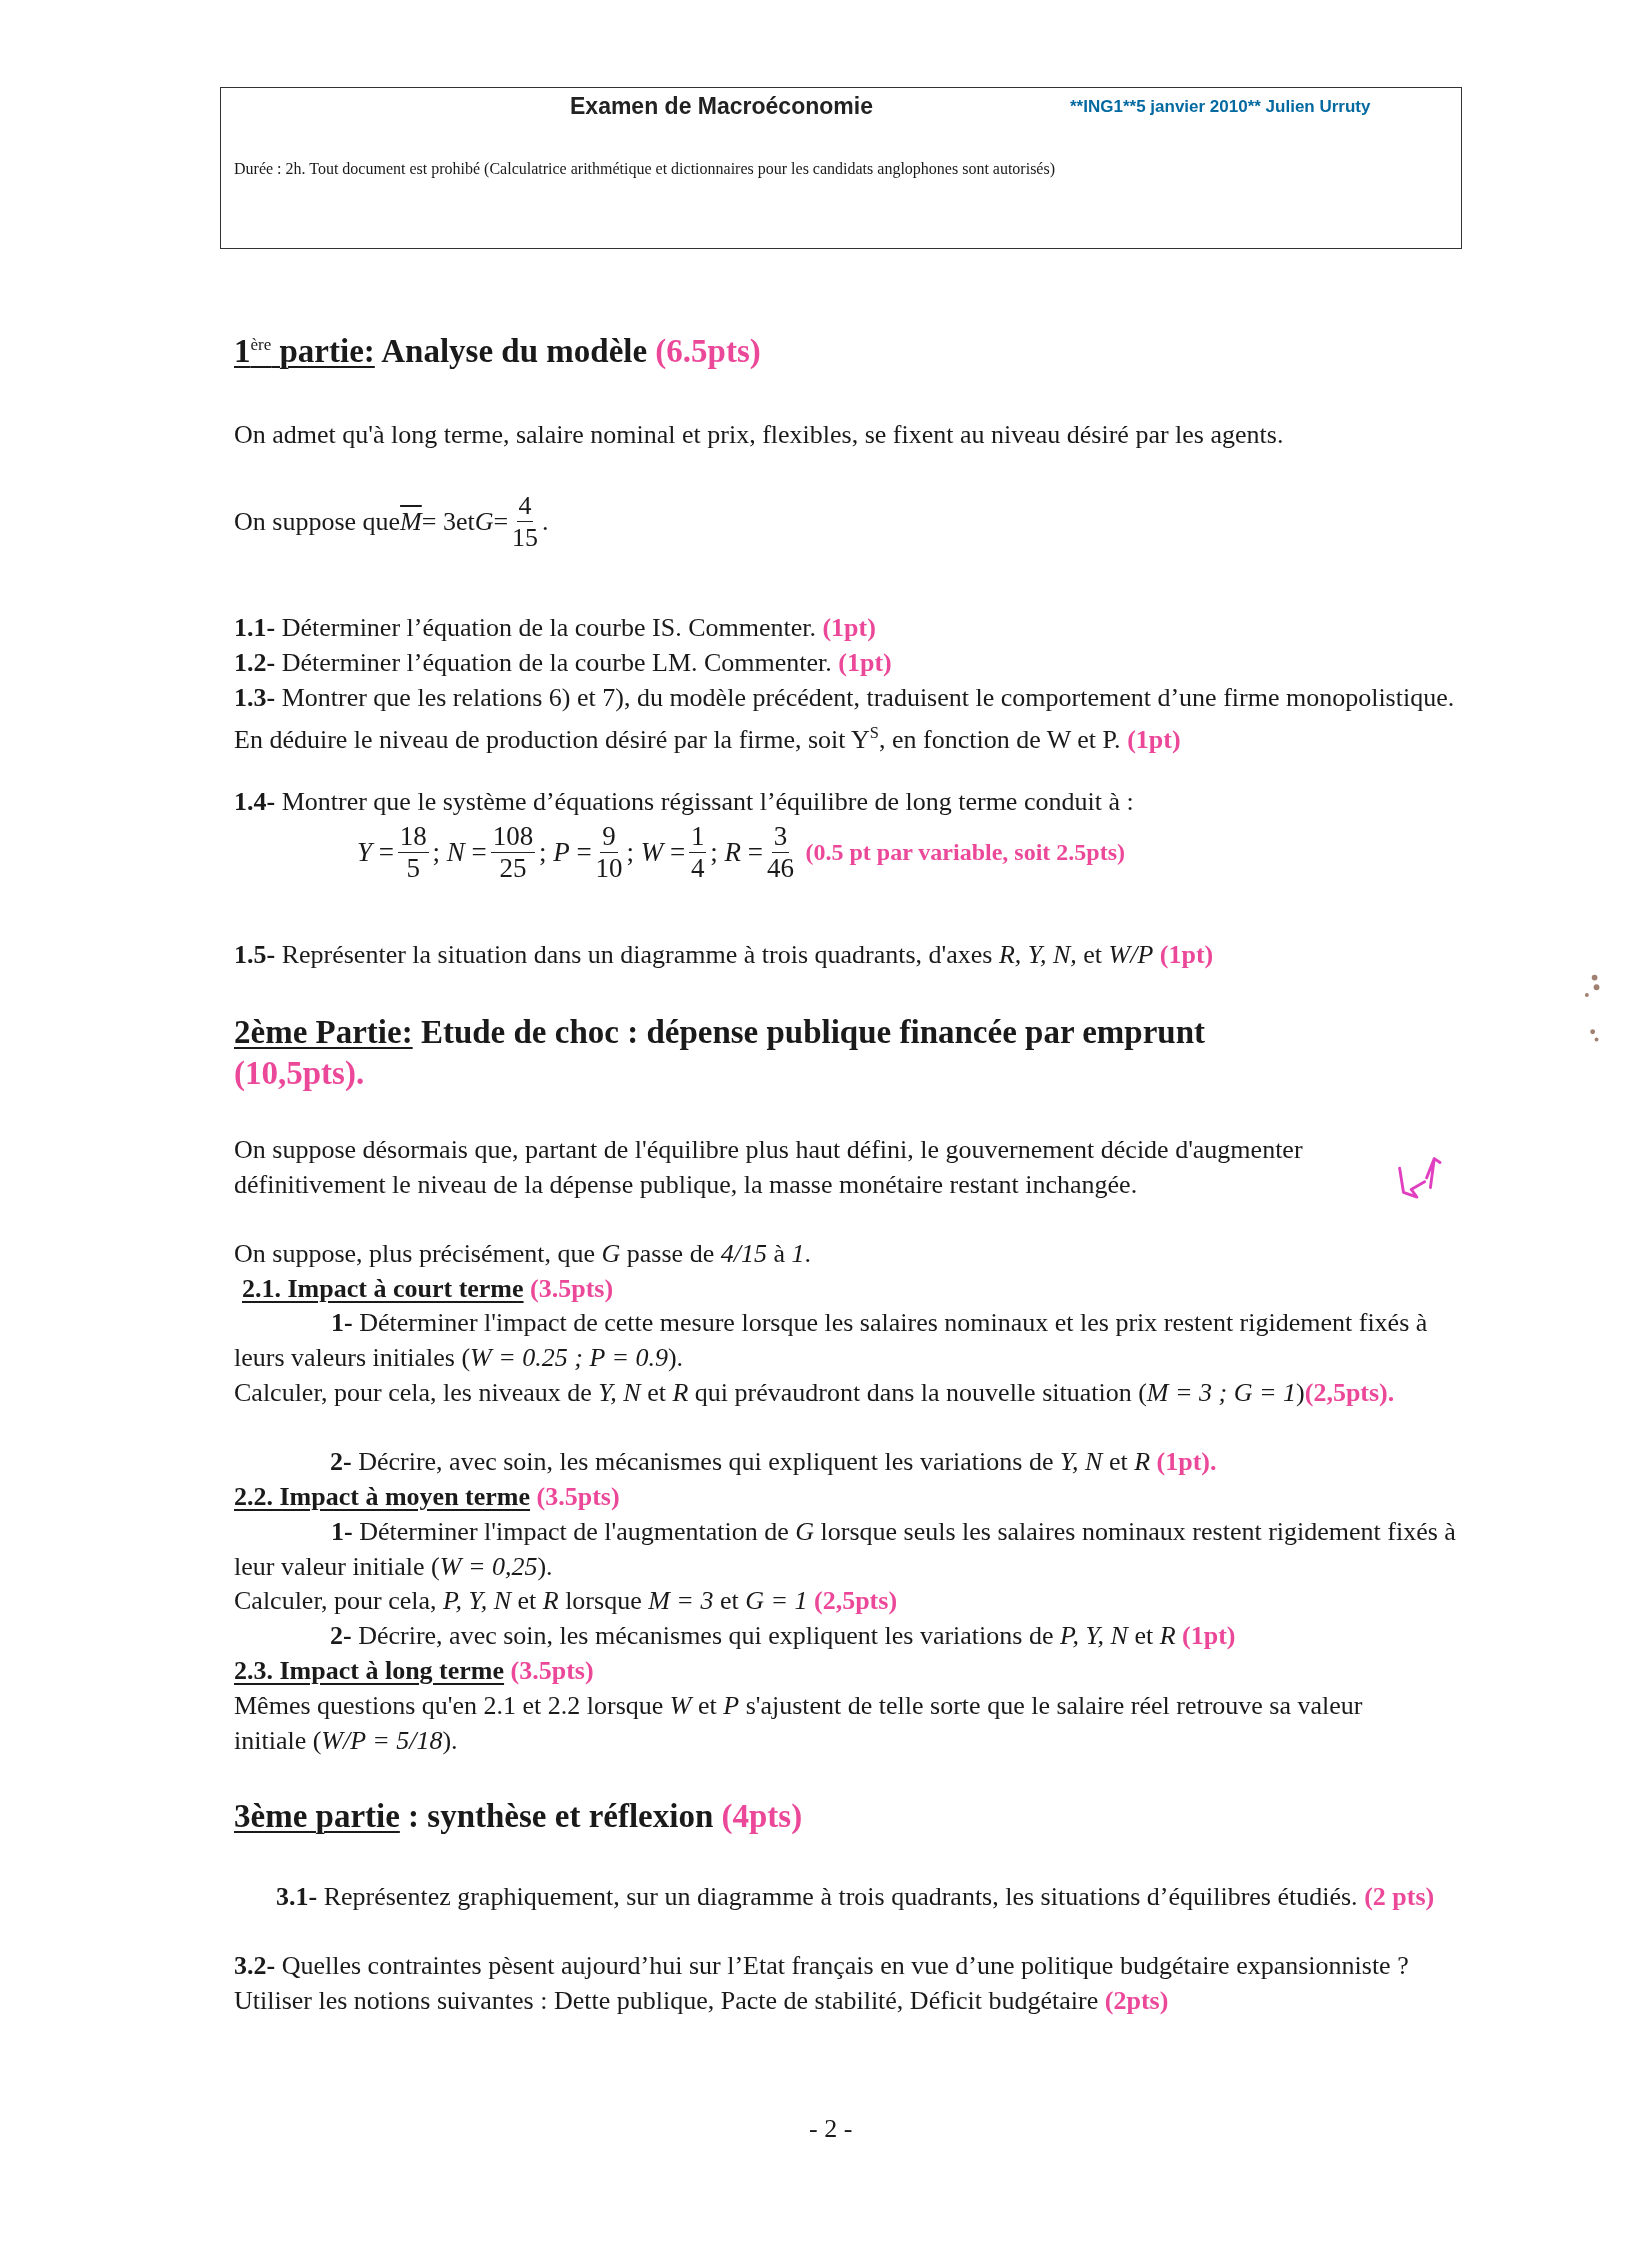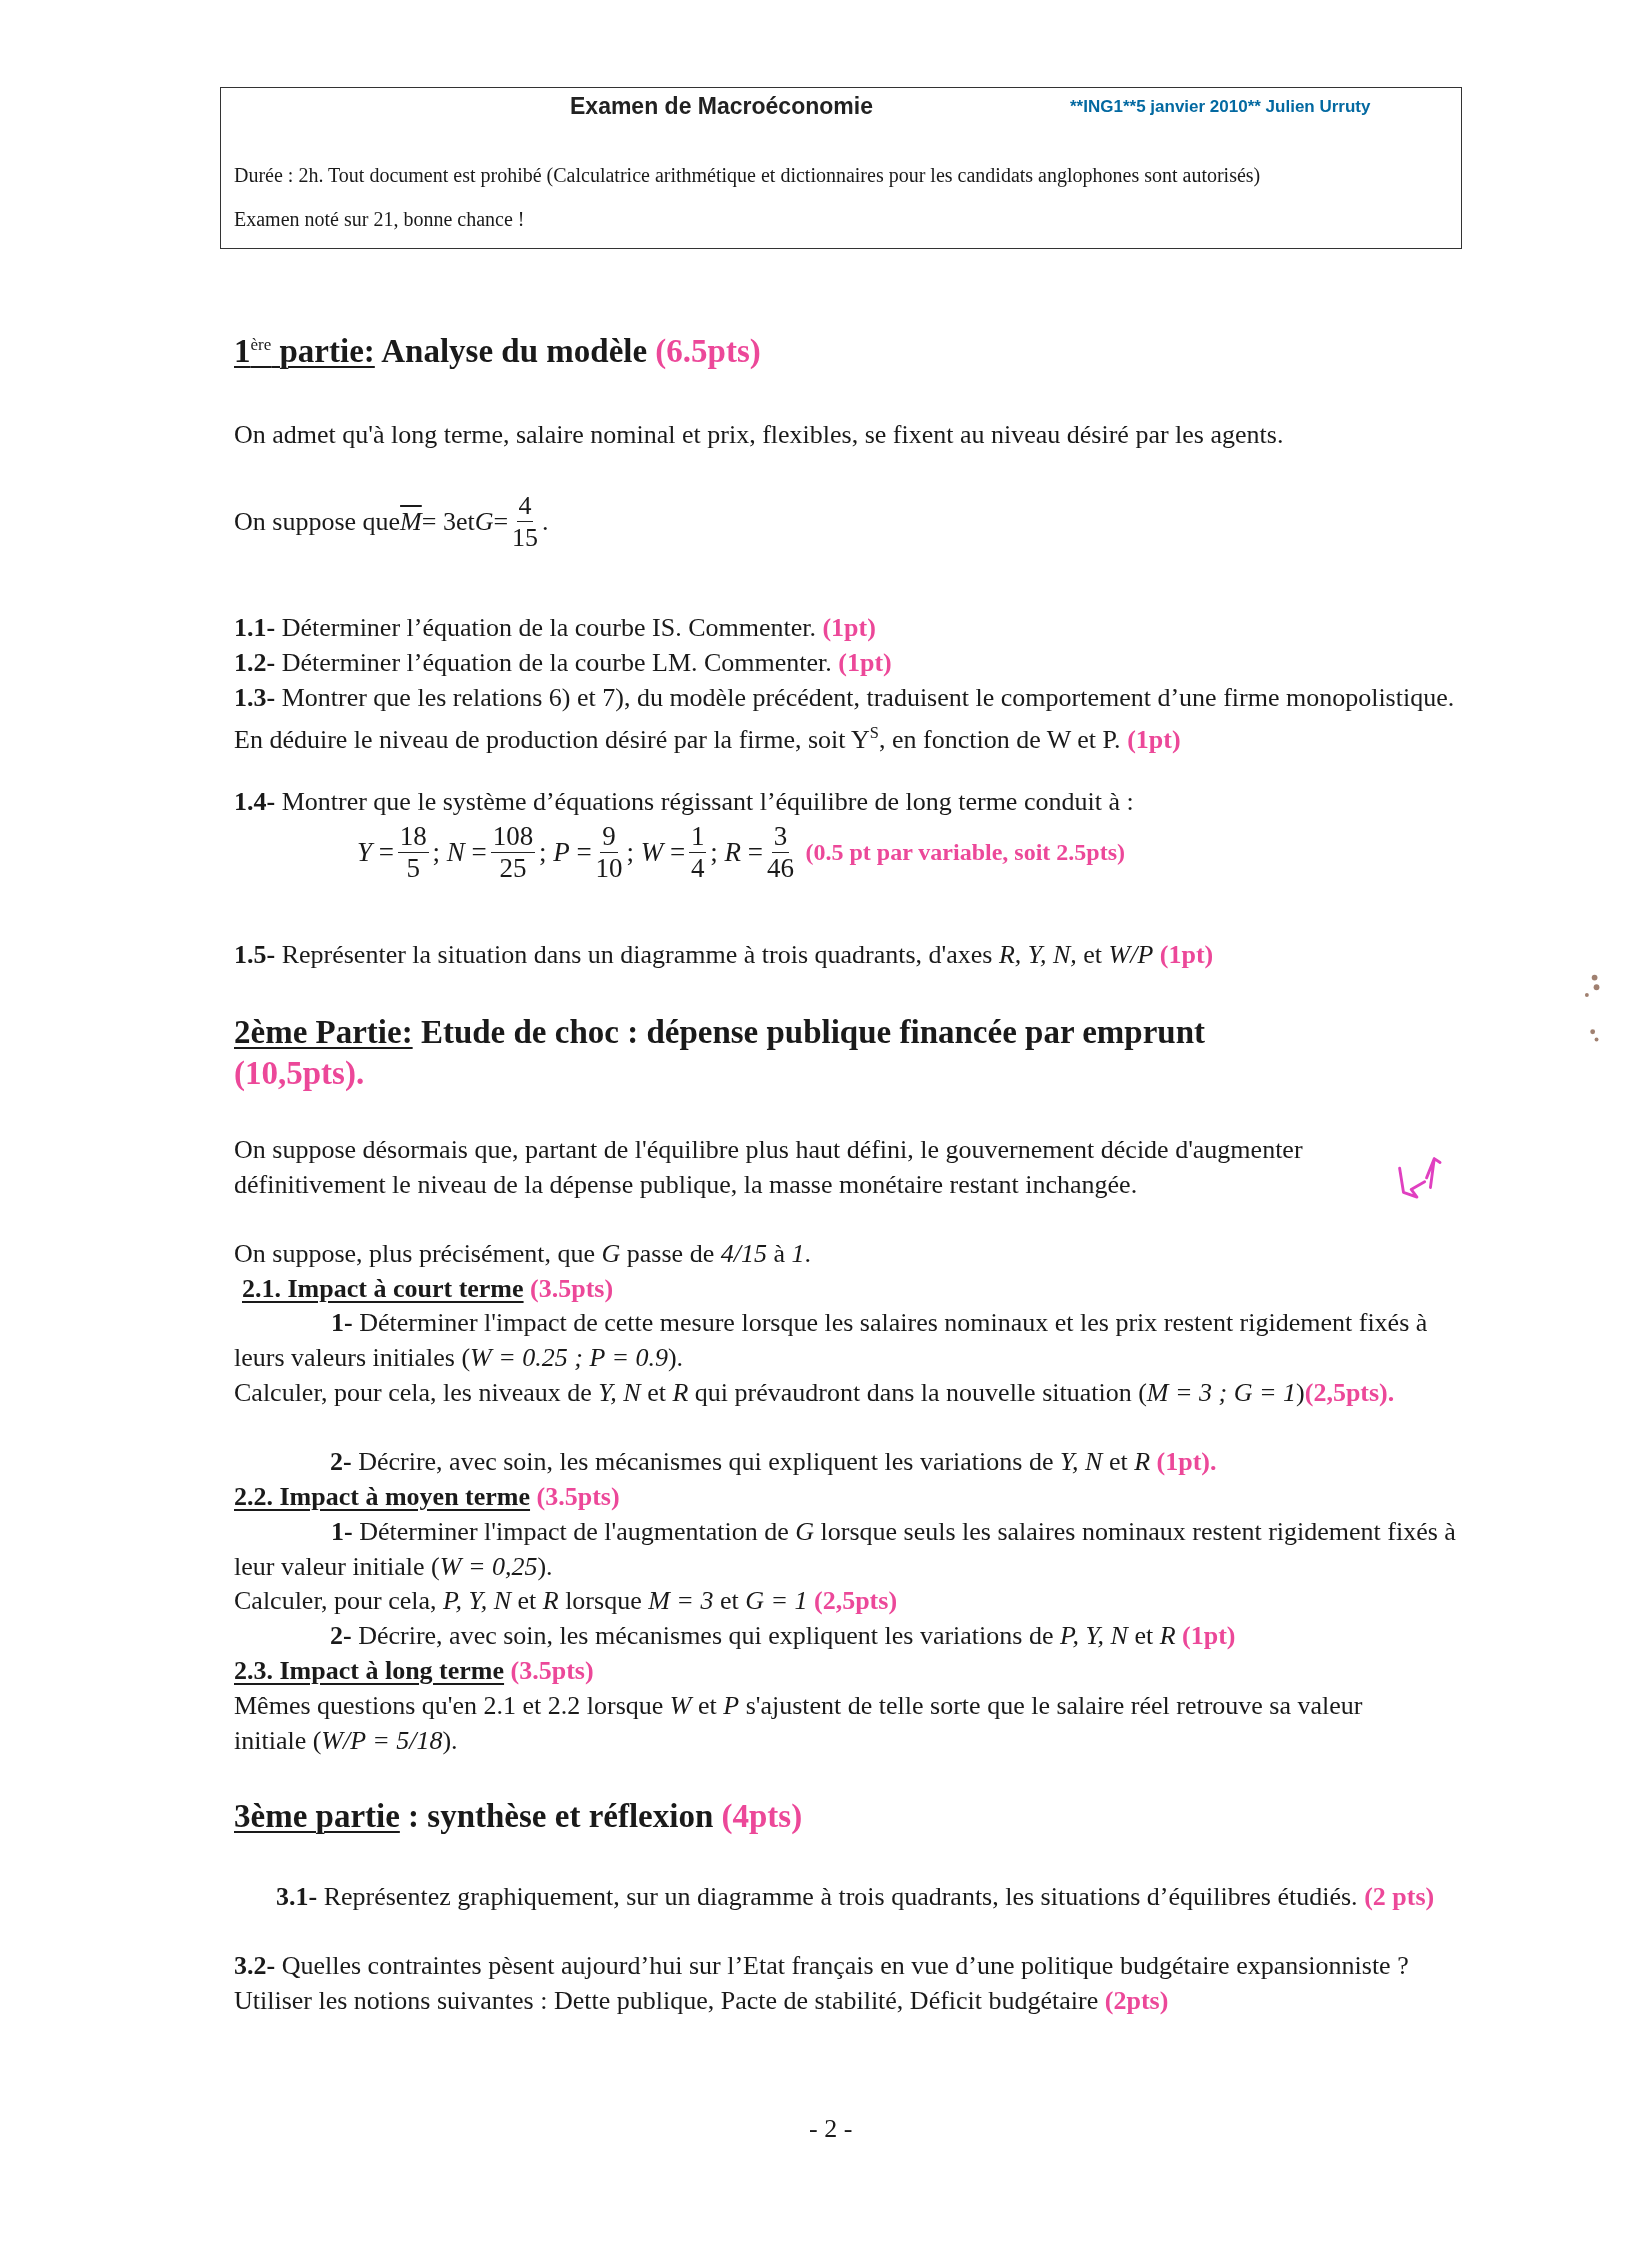--- a/index.html
+++ b/index.html
@@ -1,21 +1,21 @@
 <!DOCTYPE html>
 <html><head>
 <meta charset="utf-8">
 <style>
   html, body { margin: 0; padding: 0; background: #ffffff; }
   body { width: 1641px; height: 2257px; position: relative; overflow: hidden; font-family: "Liberation Serif", serif; color: #1a1a1a; }
   .abs { position: absolute; }
   .header-box { left: 220px; top: 87px; width: 1242px; height: 162px; border: 1.9px solid #333; box-sizing: border-box; }
   .header-title { left: 570px; top: 93px; font-family: "Liberation Sans", sans-serif; font-weight: bold; font-size: 23px; color: #222; }
   .header-meta { left: 1070px; top: 97px; font-family: "Liberation Sans", sans-serif; font-weight: bold; font-size: 17px; color: #0369a1; }
-  .header-body { left: 234px; top: 153px; width: 1218px; font-size: 20px; line-height: 44px; }
+  .header-body { left: 234px; top: 153px; width: 1218px; font-size: 16px; line-height: 32px; }
   .t { font-size: 26px; line-height: 35px; }
   .h { font-size: 33px; font-weight: bold; }
   .u { text-decoration: underline; text-decoration-thickness: 1.9px; text-underline-offset: 3.9px; }
   .pts { color: #ec4899; font-weight: bold; }
   .b { font-weight: bold; }
   .i { font-style: italic; }
   .frac { display: inline-flex; flex-direction: column; align-items: center; vertical-align: middle; margin: 0 3.9px; }
   .frac .num { border-bottom: 1.4px solid #222; padding: 0 1.9px; line-height: 31px; }
   .frac .den { line-height: 31px; }
   .overline { text-decoration: overline; }
@@ -24,21 +24,20 @@
   .scribble { left: 1390px; top: 1149px; }
 </style>
 </head>
 <body>
 
 <div class="abs header-box"></div>
 <div class="abs header-title">Examen de Macroéconomie</div>
 <div class="abs header-meta">**ING1**5 janvier 2010** Julien Urruty</div>
 <div class="abs header-body">
   <div>Durée : 2h. Tout document est prohibé (Calculatrice arithmétique et dictionnaires pour les candidats anglophones sont autorisés)</div>
-  <div>Examen noté sur 21, bonne chance !</div>
 </div>
 
 <div class="abs h" style="left:234px; top:333px;">
   <span class="u"><span>1</span><sup style="font-size:17px; font-weight:normal;">ère</sup><span> partie:</span></span><span> Analyse du modèle </span><span class="pts">(6.5pts)</span>
 </div>
 
 <div class="abs t" style="left:234px; top:417px; width:1217px;">On admet qu'à long terme, salaire nominal et prix, flexibles, se fixent au niveau désiré par les agents.</div>
 
 <div class="abs t" style="left:234px; top:490px; display:flex; align-items:center;">
   <span>On suppose que </span>

